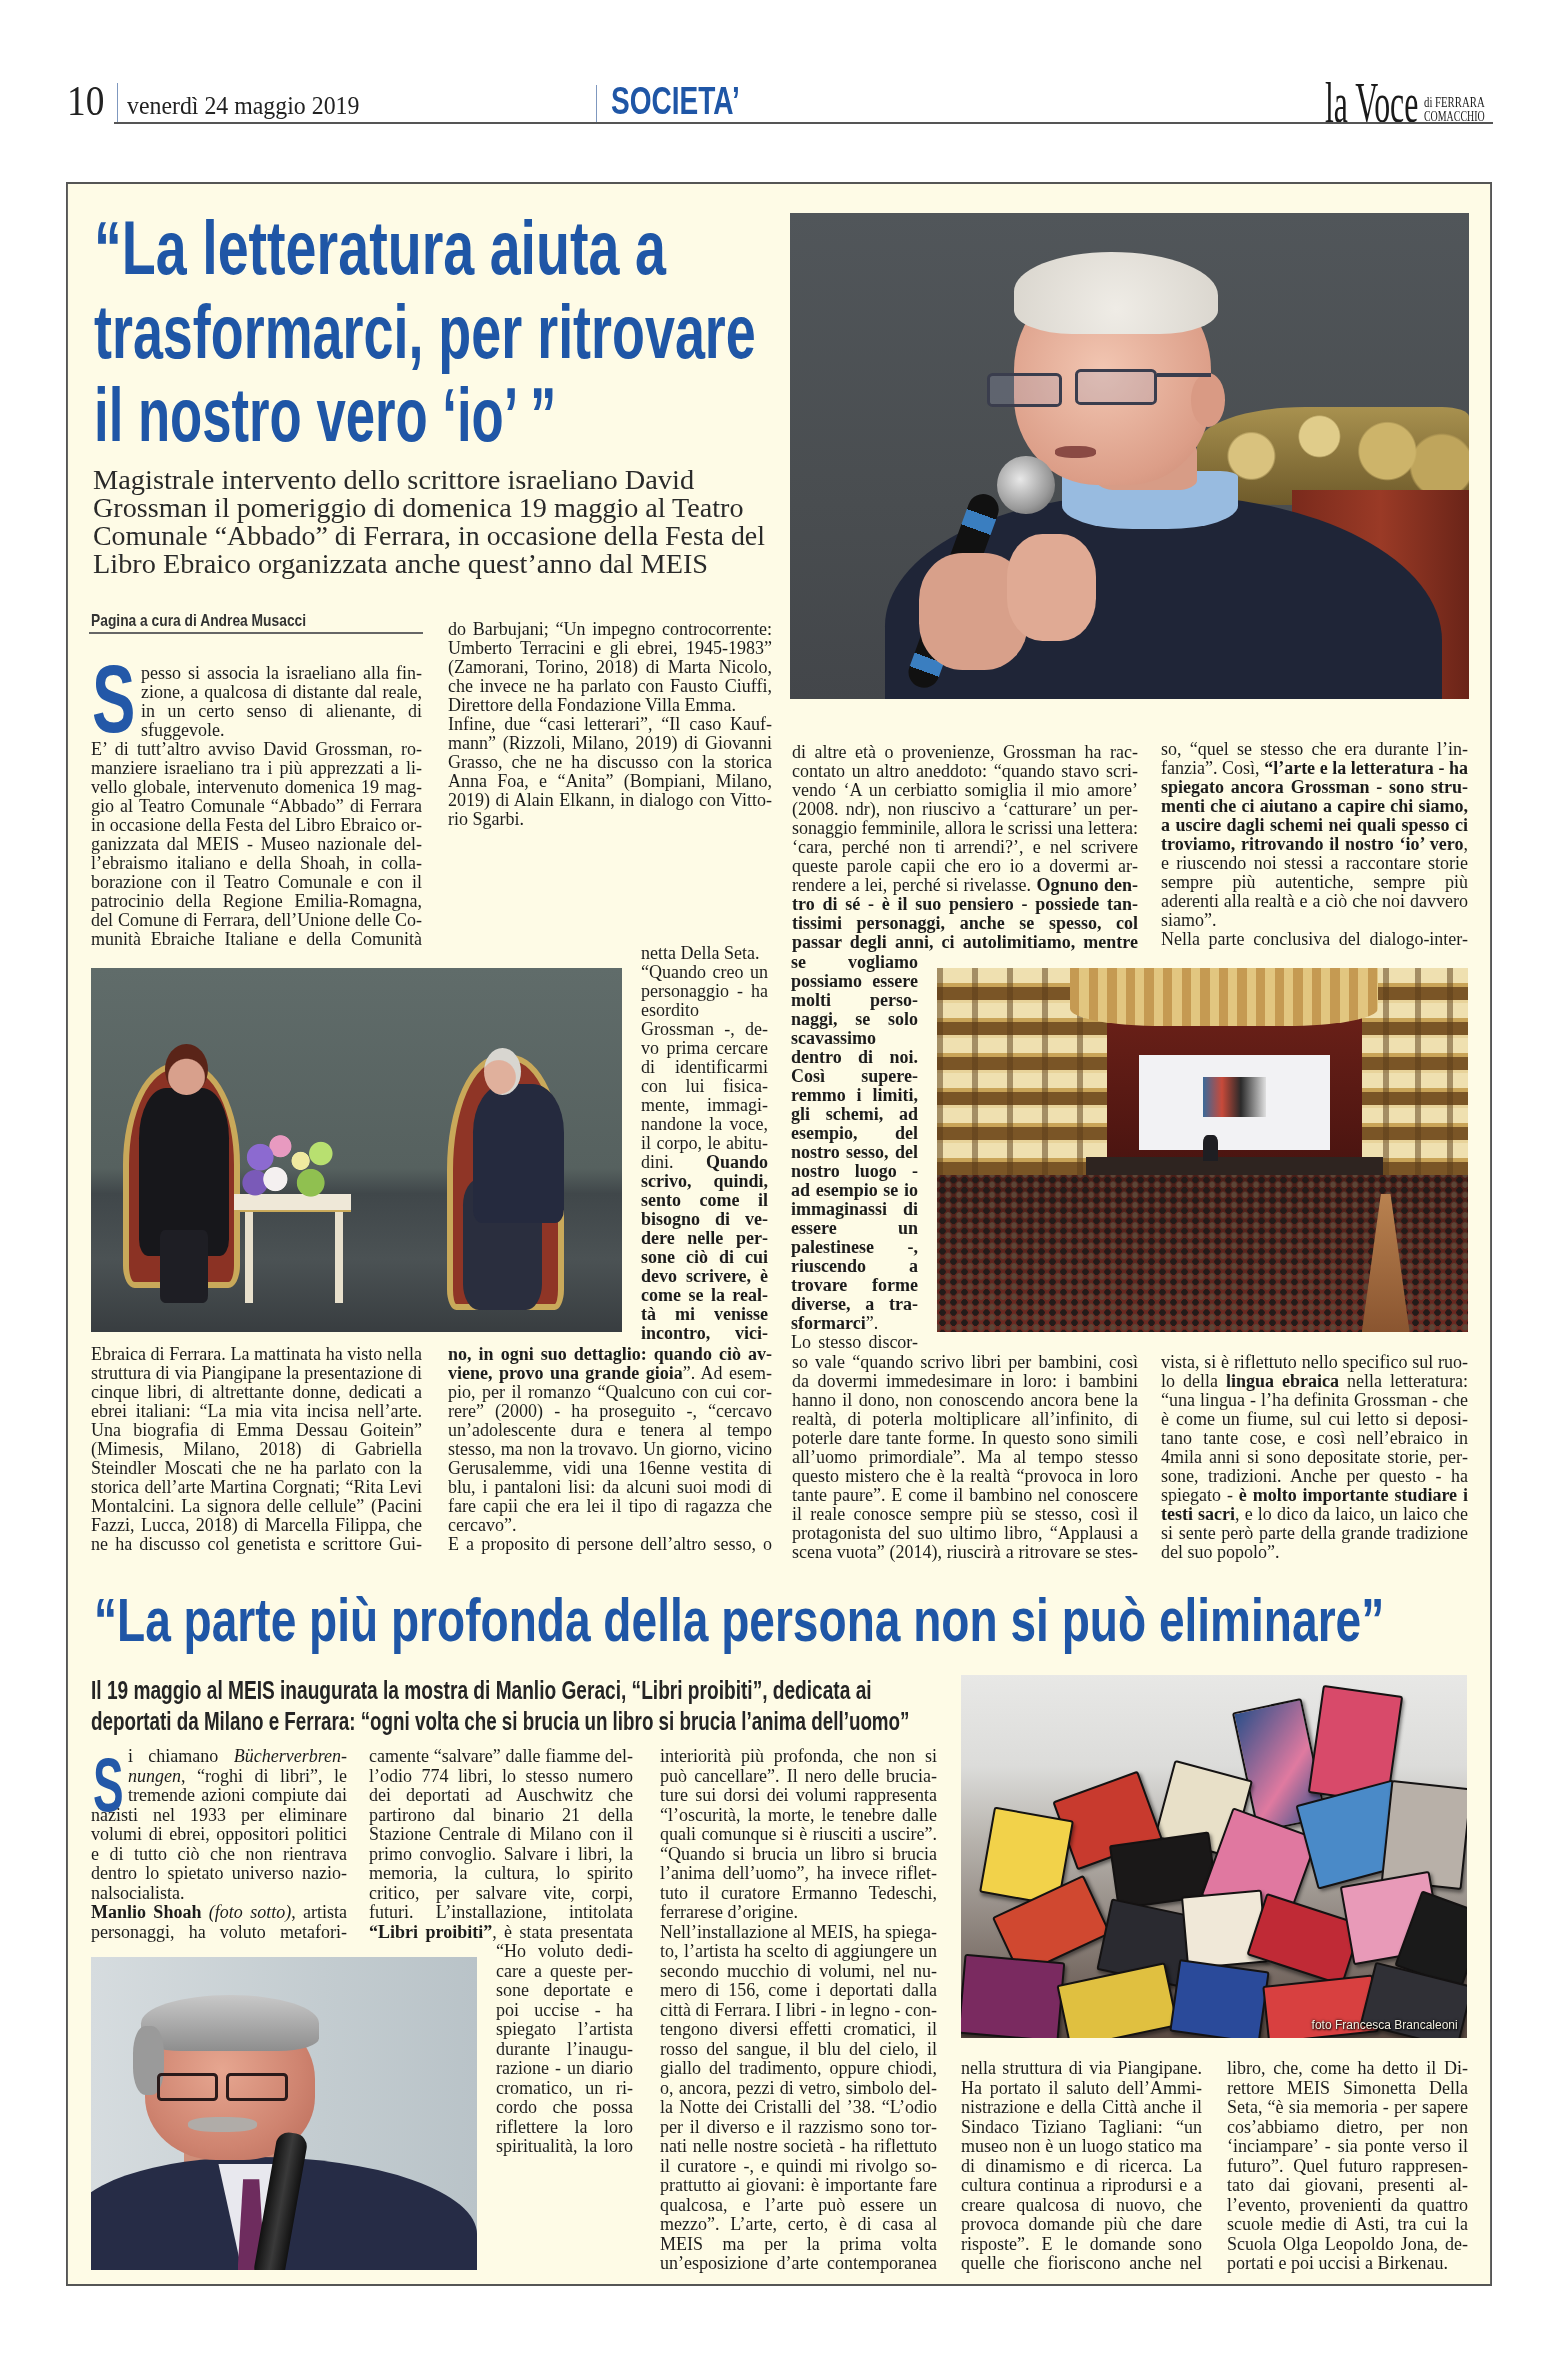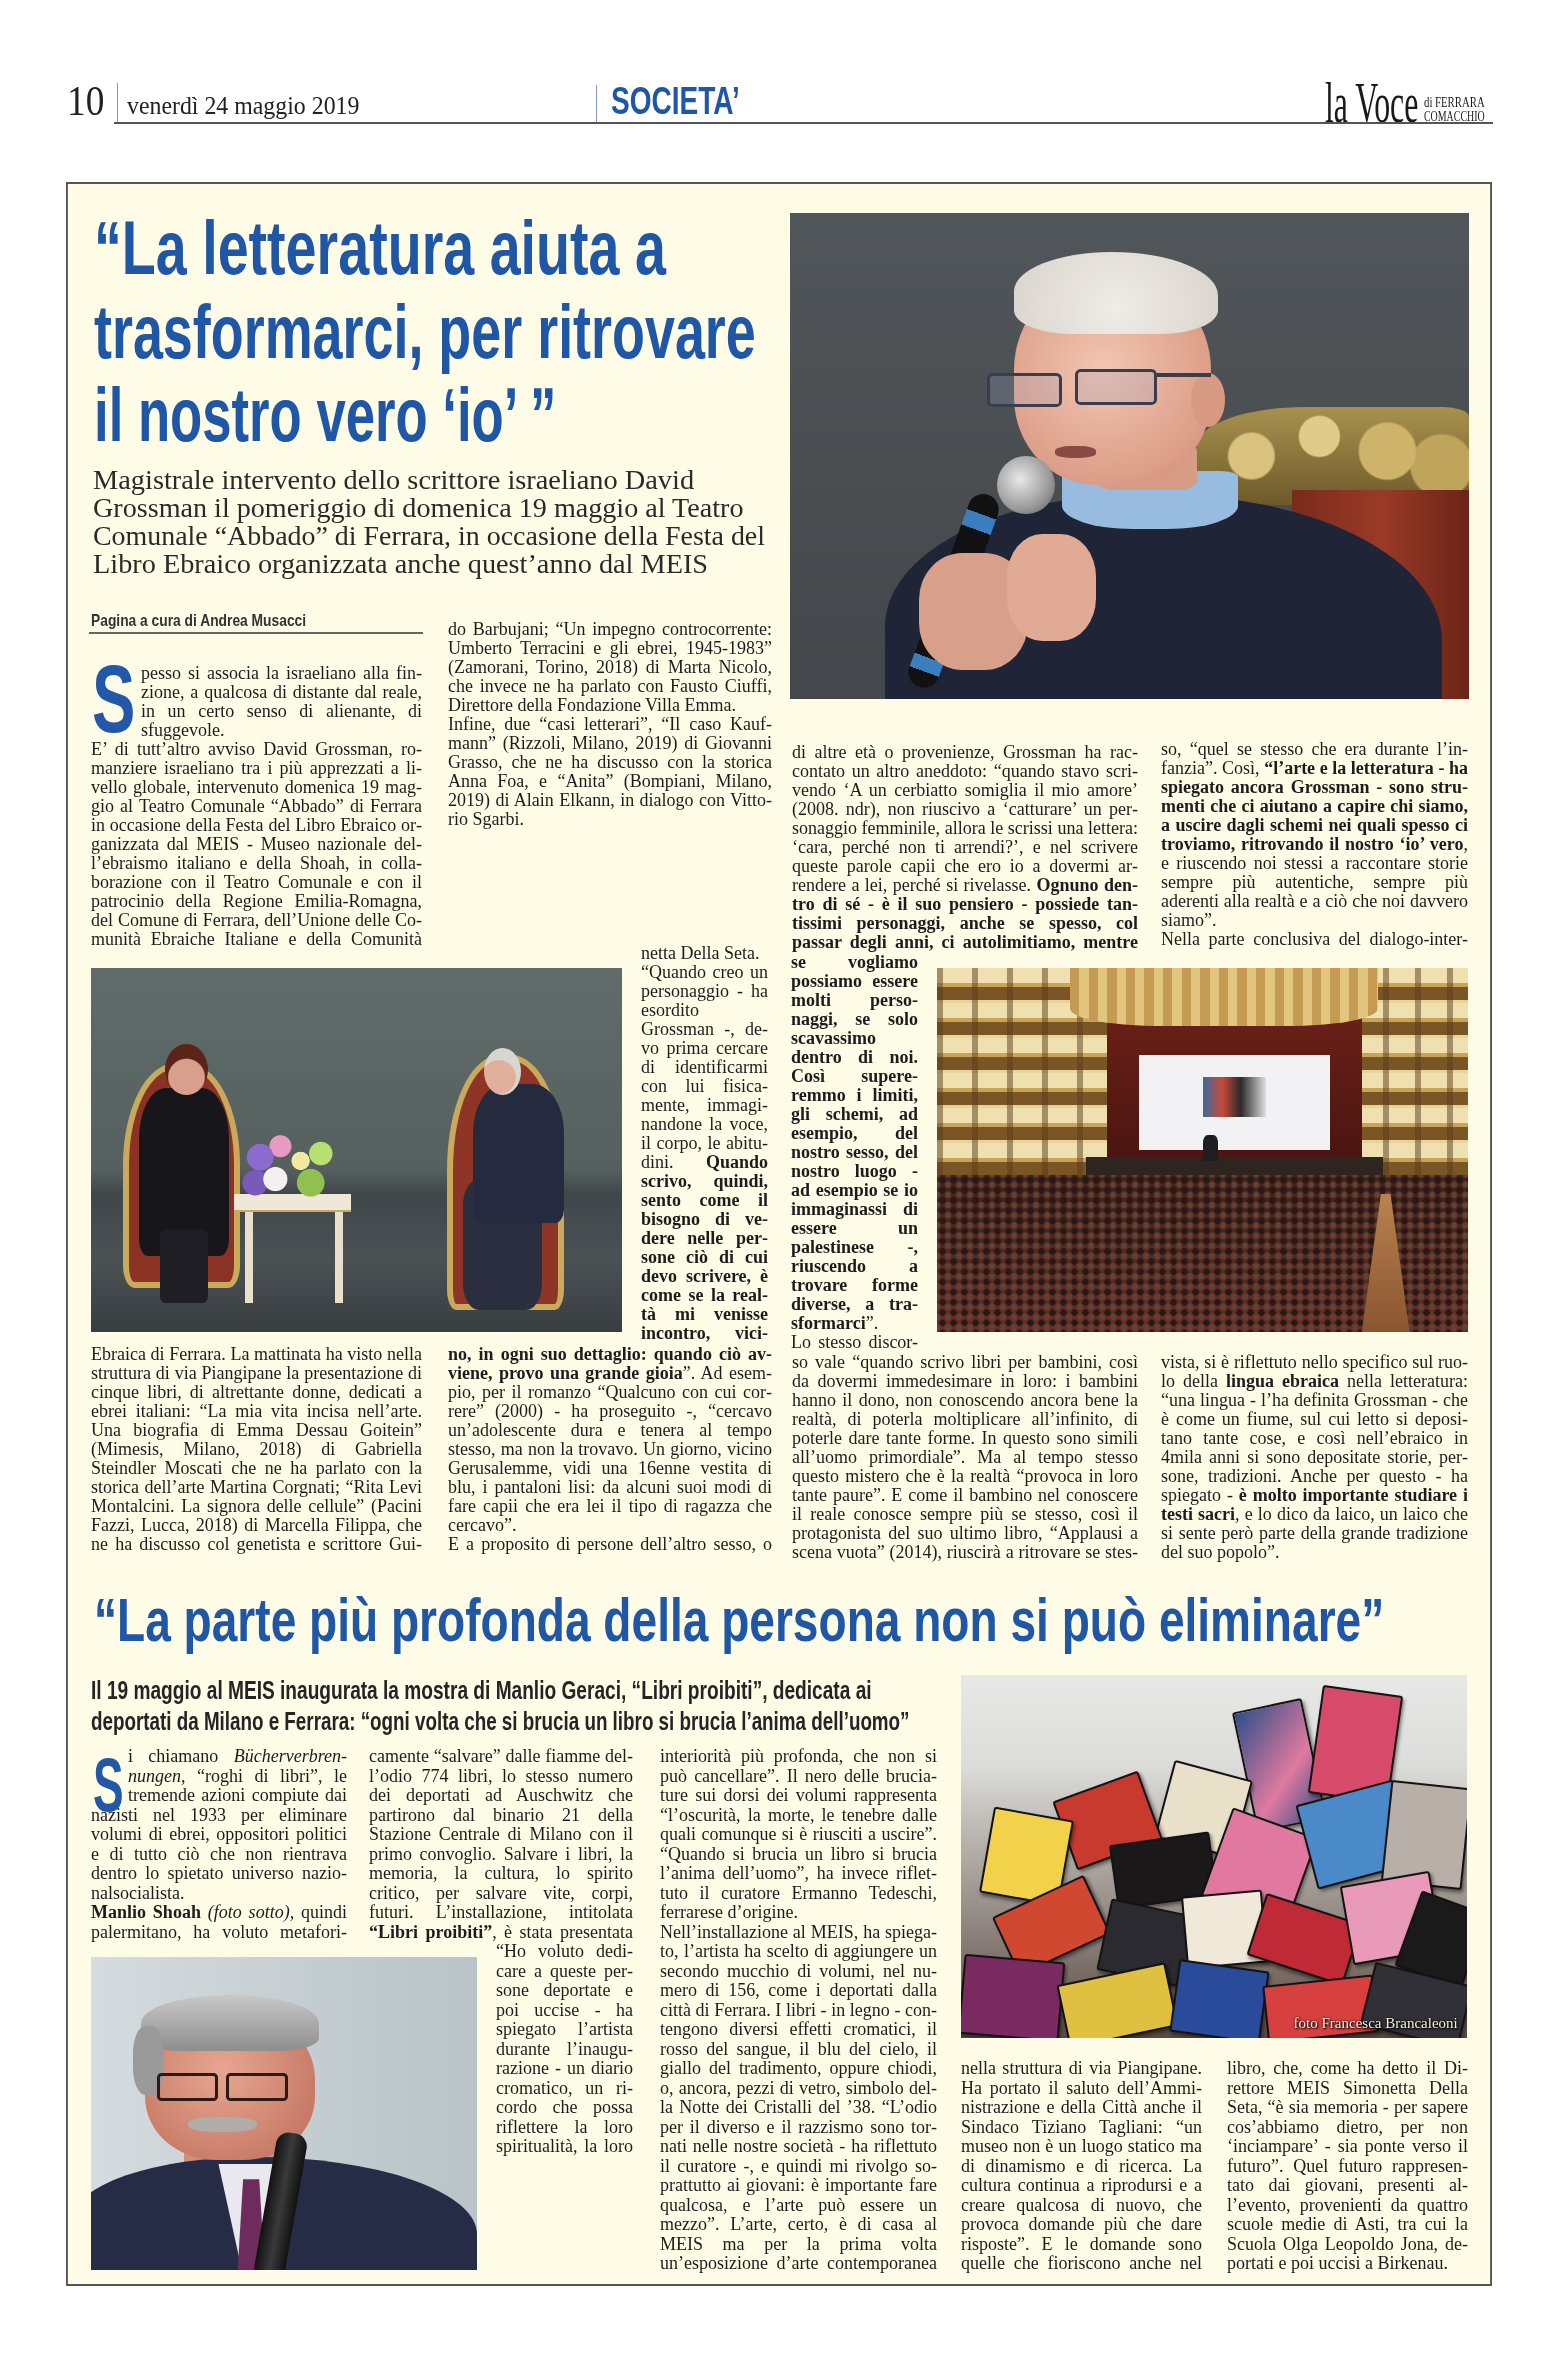--- a/index.html
+++ b/index.html
@@ -25,21 +25,21 @@
 .txt.a1{line-height:19px}
 .txt.a2{line-height:19.5px}
 .txt p{margin:0}
 .txt .b{font-weight:700}
 .txt .i{font-style:italic}
 .txt p.cont{text-align-last:justify}
 .dc-space{float:left}
 .photo{position:absolute;overflow:hidden}
 .ps{position:absolute}
 .book{position:absolute;border:2.8px solid #141212;border-radius:2.8px;box-shadow:1.9px 2.8px 3.7px rgba(0,0,0,.45)}
-.caption{position:absolute;right:9.3px;bottom:5.6px;font-family:Liberation Serif, serif;font-size:15px;color:#f1efe0;text-shadow:0 0 2.8px #000,0.9px 0.9px 1.9px #000}
+.caption{position:absolute;right:9.3px;bottom:5.6px;font-family:Liberation Sans, sans-serif;font-size:12px;color:#f1efe0;text-shadow:0 0 2.8px #000,0.9px 0.9px 1.9px #000}
 </style>
 </head>
 <body>
 
 <div>
   <span class="fit hd-num" style="left: 67px; top: 79px; transform: scaleX(0.8696);">10</span>
   <div class="vline" style="left:117px;top:83px;height:40px"></div>
   <span class="fit hd-date" style="left: 127px; top: 93px; transform: scaleX(0.9536);">venerdì 24 maggio 2019</span>
   <div class="vline" style="left:596px;top:85px;height:38px"></div>
   <span class="fit hd-sec" style="left: 611px; top: 82px; transform: scaleX(0.7381);">SOCIETA’</span>
@@ -173,21 +173,21 @@
     <div>
       <span class="fit sub2" style="left: 25px; top: 103px; transform: scaleX(0.7645);">Il 19 maggio al MEIS inaugurata la mostra di Manlio Geraci, “Libri proibiti”, dedicata ai</span>
       <span class="fit sub2" style="left: 25px; top: 134px; transform: scaleX(0.7525);">deportati da Milano e Ferrara: “ogni volta che si brucia un libro si brucia l’anima dell’uomo”</span>
     </div>
 
     <span class="fit dropcap" style="left: 27px; top: 182px; font-size: 76px; line-height: 59px; transform: scaleX(0.6033);">S</span>
 
     <div class="txt a2" style="left:25px;top:174px;width:256px;height:196px">
       <div class="dc-space" style="width:37px;height:58px"></div>
       <p><span>i chiamano </span><span class="i">Bücherverbren­nungen</span><span>, “roghi di libri”, le tremende azioni compiute dai nazisti nel 1933 per eliminare volumi di ebrei, oppositori politi­ci e di tutto ciò che non rientrava dentro lo spietato universo nazio­nalsocialista.</span></p>
-      <p class="cont"><span class="b">Manlio Shoah</span><span> </span><span class="i">(foto sotto)</span><span>, quindi palermitano, ha voluto metafori-</span></p>
+      <p class="cont"><span class="b">Manlio Shoah</span><span> </span><span class="i">(foto sotto)</span><span>, artista personaggi, ha voluto metafori-</span></p>
     </div>
 
     <div class="photo" style="left:25px;top:384px;width:386px;height:313px;background:linear-gradient(90deg,#d6dcdf,#c3ccd0 60%,#b9c3c8)" aria-label="Manlio Geraci speaking into a microphone">
       <div class="ps" style="left:24%;top:55%;width:26%;height:14%;background:#cf8f7a"></div>
       <div class="ps" style="left:-5%;top:64%;width:105%;height:45%;border-radius:45% 55% 0 0;background:#262c46"></div>
       <div class="ps" style="left:33%;top:66%;width:16%;height:34%;background:#e8e8ee;clip-path:polygon(0 0,100% 0,62% 100%,38% 100%)"></div>
       <div class="ps" style="left:38%;top:71%;width:7%;height:29%;background:#6e2c5e;clip-path:polygon(20% 0,80% 0,100% 100%,0 100%)"></div>
       <div class="ps" style="left:14%;top:17%;width:44%;height:48%;border-radius:46% 46% 42% 42%;background:radial-gradient(circle at 45% 40%,#e6a690,#cf8470 60%,#b86a58)"></div>
       <div class="ps" style="left:13%;top:12%;width:46%;height:18%;border-radius:55% 55% 25% 25%;background:linear-gradient(#c8c8c8,#8e8e8e)"></div>
       <div class="ps" style="left:11%;top:22%;width:8%;height:22%;border-radius:40%;background:#9a9a9a"></div>

